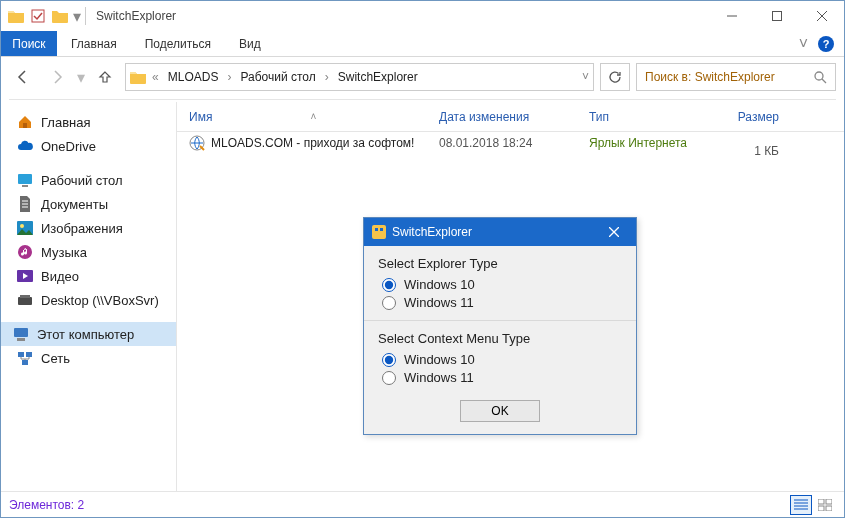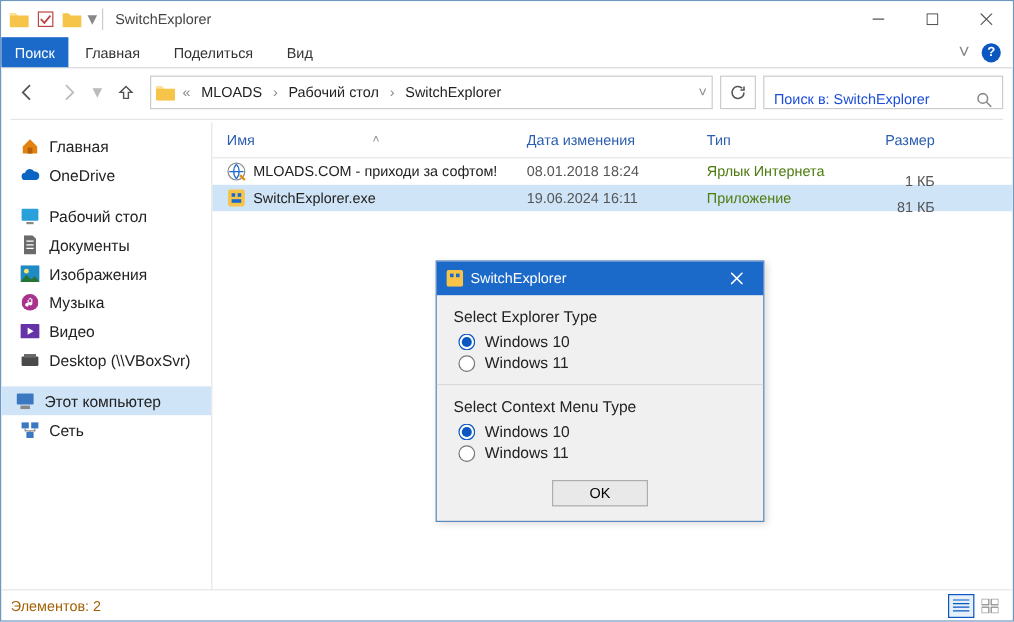--- a/index.html
+++ b/index.html
@@ -21,21 +21,21 @@
   .help-icon { width: 16px; height: 16px; border-radius: 50%; background: #0a57c2; color: #fff; font-size: 11px; display:flex;align-items:center;justify-content:center; font-weight:bold;}
 
   
   .navbar { height: 40px; display: flex; align-items: center; padding: 0 8px; gap: 6px; }
   .nav-arrow { width: 28px; height: 28px; display: flex; align-items: center; justify-content: center; color: #888;}
   .nav-arrow.enabled { color: #555; }
   .addressbar { flex: 1; height: 28px; border: 1px solid #ccc; display: flex; align-items: center; padding: 0 4px; gap: 4px; font-size: 12px; color: #222;}
   .addressbar .crumb { padding: 0 3px; }
   .addressbar .sep { color: #888; padding: 0 2px;}
   .refresh-box { width:30px; height:28px; border:1px solid #ccc; display:flex; align-items:center; justify-content:center; color:#555; }
-  .searchbox { width: 200px; height: 28px; border: 1px solid #ccc; display: flex; align-items: flex-end; padding: 0 8px; font-size: 12px; color: #1d4ed8; }
+  .searchbox { width: 200px; height: 28px; border: 1px solid #ccc; display: flex; align-items: center; padding: 0 8px; font-size: 12px; color: #a16207; }
   .searchbox .placeholder { flex:1; }
 
   .divider { height:1px; background:#e5e5e5; margin: 2px 8px 0 8px;}
 
   
   .main { position: absolute; top: 101px; bottom: 26px; left: 0; right: 0; display: flex; }
   .sidebar { width: 176px; border-right: 1px solid #e5e5e5; padding: 8px 0; font-size: 13px; overflow:hidden;}
   .side-item { height: 24px; display: flex; align-items: center; padding-left: 16px; gap: 8px; color: #222;}
   .side-item.selected { background: #cfe4f7; padding-left: 12px; }
   .side-sep { height: 10px; }
@@ -50,21 +50,21 @@
   .fv-col.size { width: 70px; justify-content:flex-end;}
   .fv-row { height: 22px; display:flex; align-items:center; font-size:12px; padding-left:12px; color:#222;}
   .fv-row.selected { background:#cfe4f7; }
   .fv-row .name { width:250px; display:flex; align-items:center; gap:6px;}
   .fv-row .date { width:150px; color:#555;}
   .fv-row .type { width:120px; color:#4d7c0f;}
   .fv-row .size { width:70px; text-align:right; color:#555;margin-top:16px;}
   .sort-arrow { color:#888; font-size:10px;}
 
   
-  .statusbar { position:absolute; bottom:0; left:0; right:0; height:26px; border-top:1px solid #e5e5e5; display:flex; align-items:center; font-size:12px; color:#a16207; padding:0 8px;}
+  .statusbar { position:absolute; bottom:0; left:0; right:0; height:26px; border-top:1px solid #e5e5e5; display:flex; align-items:center; font-size:12px; color:#6d28d9; padding:0 8px;}
   .statusbar .viewbtns { margin-left:auto; display:flex; gap:2px;}
   .viewbtn { width:22px; height:20px; border:1px solid transparent; display:flex; align-items:center; justify-content:center;}
   .viewbtn.active { border:1px solid #0a57c2; background:#e5f0fb;}
 
   
   .dialog { position:absolute; left:362px; top:216px; width:274px; background:#f0f0f0; border:1px solid #5a88bd; box-shadow: 2px 2px 6px rgba(0,0,0,0.15); font-size:13px; color:#222;}
   .dlg-title { height:28px; background:#1b69c9; color:#fff; display:flex; align-items:center; padding:0 8px; gap:6px; font-size:12px;}
   .dlg-close { margin-left:auto; width:28px; height:28px; display:flex; align-items:center; justify-content:center; color:#fff;}
   .dlg-body { padding: 10px 14px 6px 14px; }
   .dlg-group-label { font-size:13px; margin-bottom:6px;}
@@ -296,34 +296,20 @@
           <svg width="16" height="16" viewBox="0 0 16 16">
             <circle cx="8" cy="8" r="7" fill="#fff" stroke="#888"></circle>
             <path d="M2 8h12M8 2c3 3 3 9 0 12M8 2c-3 3-3 9 0 12" stroke="#1b69c9" fill="none"></path>
             <path d="M11 11l4 4" stroke="#e38c0f" stroke-width="2"></path>
           </svg>
           <span>MLOADS.COM - приходи за софтом!</span>
         </div>
       <div class="date">08.01.2018 18:24</div>
       <div class="type">Ярлык Интернета</div>
       <div class="size">1 КБ</div>
-    </div>
-    <div class="fv-row selected">
-      <div class="name">
-          <svg width="16" height="16" viewBox="0 0 16 16">
-            <rect x="1" y="1" width="14" height="14" fill="#f7c44a" rx="2"></rect>
-            <rect x="4" y="4" width="3" height="3" fill="#1b69c9"></rect>
-            <rect x="9" y="4" width="3" height="3" fill="#1b69c9"></rect>
-            <rect x="4" y="9" width="8" height="3" fill="#1b69c9"></rect>
-          </svg>
-          <span>SwitchExplorer.exe</span>
-        </div>
-      <div class="date">19.06.2024 16:11</div>
-      <div class="type">Приложение</div>
-      <div class="size">81 КБ</div>
     </div>
   </div>
 </div>
 
 <div class="statusbar">
   <span>Элементов: 2</span>
   <div class="viewbtns">
     <div class="viewbtn active">
         <svg width="14" height="12" viewBox="0 0 14 12">
           <path stroke="#0a57c2" d="M0 1h14M0 4h14M0 7h14M0 10h14"></path>

